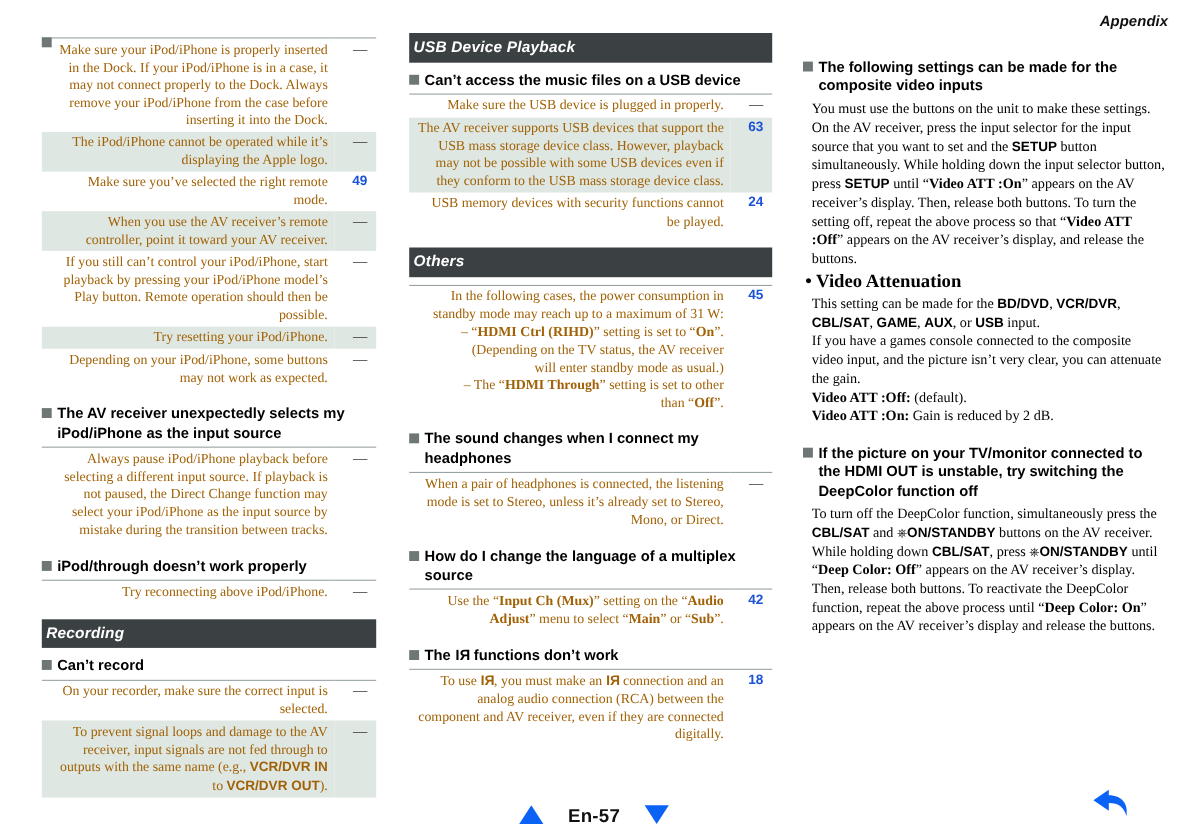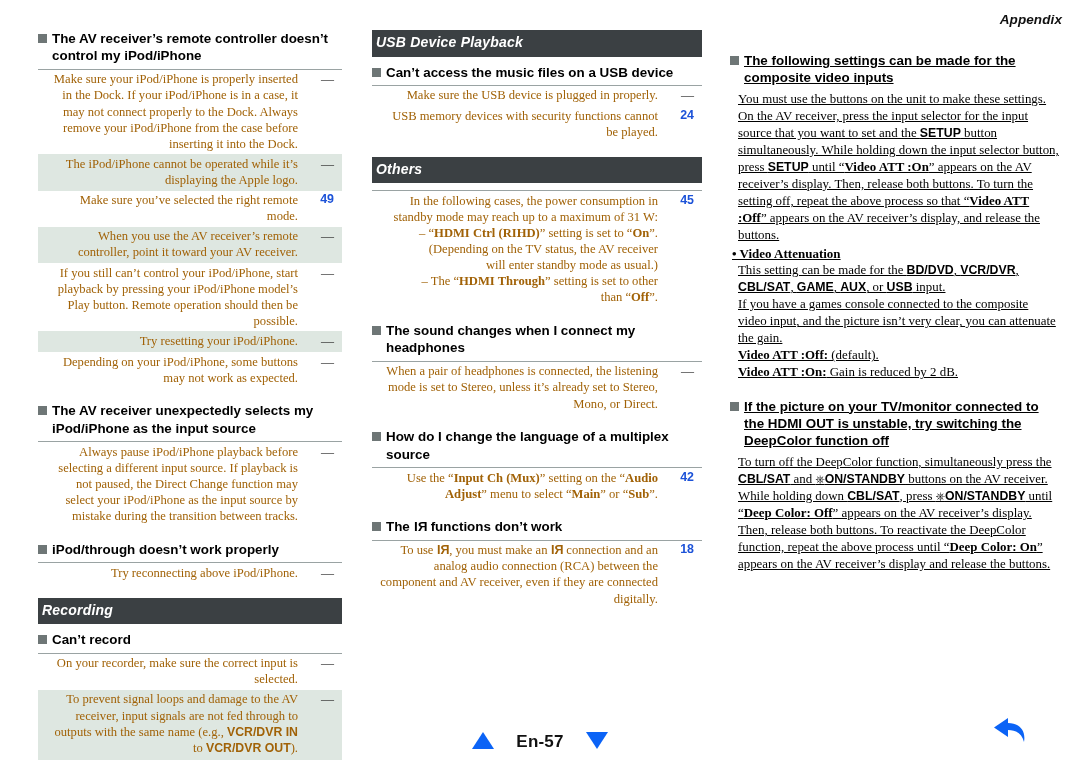--- a/index.html
+++ b/index.html
@@ -33,21 +33,21 @@
     display: flex;
     gap: 0px;
   }
   .col {
     width: 360px;
     padding: 0 22px 0 38px;
     box-sizing: border-box;
   }
   .col.c1 { padding-left: 38px; padding-right: 18px; }
   .col.c2 { padding-left: 12px; padding-right: 18px; }
-  .col.c3 { padding-left: 10px; padding-right: 20px; text-decoration: underline; }
+  .col.c3 { padding-left: 10px; padding-right: 20px; }
 
   
   .band {
     background: #3b4043;
     color: #ffffff;
     font-family: "Liberation Sans", sans-serif;
     font-weight: bold;
     font-style: italic;
     font-size: 14px;
     padding: 4px 10px 5px 4px;
@@ -115,21 +115,21 @@
   .para {
     font-family: "Liberation Serif", serif;
     font-size: 12.9px;
     line-height: 1.32;
     margin: 0 0 0 0;
     padding-left: 8px;
     color: #000;
   }
   .bulletline {
     font-family: "Liberation Serif", serif;
-    font-size: 13px;
+    font-size: 17px;
     line-height: 1.32;
     font-weight: bold;
     padding-left: 2px;
     margin-top: 1px;
   }
   .qhead.spaced { margin-top: 12px; }
   .subindent { padding-left: 18px; }
 
   b, strong { font-weight: bold; }
   .sans-b {
@@ -203,21 +203,20 @@
 <div class="page">
 
   <div class="appendix-header">Appendix</div>
 
   <div class="columns">
 
     <div class="col c1">
 
       <div class="qhead">
         <span class="sq"></span>
-        <span>The AV receiver’s remote controller doesn’t control my iPod/iPhone</span>
       </div>
       <table class="atable">
         <tbody>
             <tr>
           <td class="txt">Make sure your iPod/iPhone is properly inserted in the Dock. If your iPod/iPhone is in a case, it may not connect properly to the Dock. Always remove your iPod/iPhone from the case before inserting it into the Dock.</td>
           <td class="ref dash">—</td>
         </tr>
         <tr class="shade">
           <td class="txt">The iPod/iPhone cannot be operated while it’s displaying the Apple logo.</td>
           <td class="ref dash">—</td>
@@ -298,20 +297,24 @@
 
       <div class="qhead">
         <span class="sq"></span>
         <span>Can’t access the music files on a USB device</span>
       </div>
       <table class="atable">
         <tbody>
             <tr>
           <td class="txt">Make sure the USB device is plugged in properly.</td>
           <td class="ref dash">—</td>
+        </tr>
+        <tr class="shade">
+          <td class="txt">The AV receiver supports USB devices that support the USB mass storage device class. However, playback may not be possible with some USB devices even if they conform to the USB mass storage device class.</td>
+          <td class="ref">63</td>
         </tr>
         <tr>
           <td class="txt">USB memory devices with security functions cannot be played.</td>
           <td class="ref">24</td>
         </tr>
       </tbody>
         </table>
 
       <div class="band">Others</div>
 

